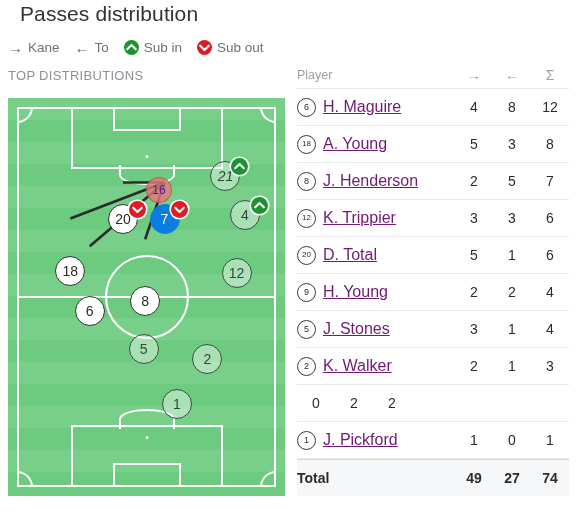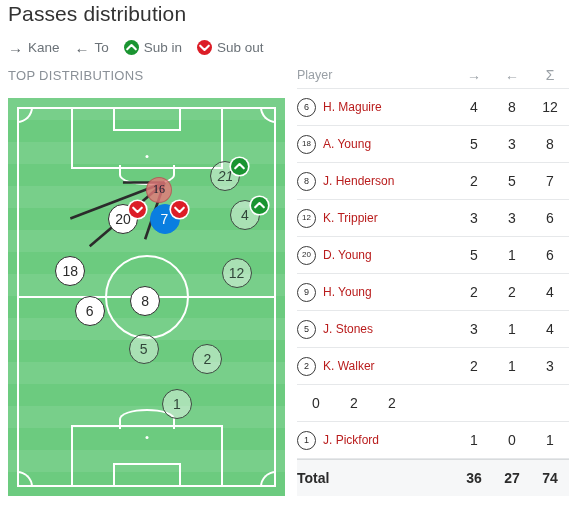--- a/index.html
+++ b/index.html
@@ -7,21 +7,21 @@
     width:581px;height:524px;
     background:#ffffff;
     font-family:"Liberation Sans", sans-serif;
     color:#2b2b2b;
     overflow:hidden;
   }
   .wrap{position:relative;width:581px;height:524px;}
 
   
   .title{
-    position:absolute;left:8px;top:2px;
+    position:absolute;left:20px;top:2px;
     font-size:21px;font-weight:400;color:#333;
     letter-spacing:.1px;
   }
   .legend{
     position:absolute;left:8px;top:40px;
     display:flex;align-items:center;gap:15px;
     font-size:13.5px;color:#6b7278;
   }
   .legend .item{display:flex;align-items:center;gap:5px;white-space:nowrap;}
   .arrow-glyph{font-size:15px;color:#5d6369;line-height:1;}
@@ -100,21 +100,21 @@
   .marker{
     position:absolute;transform:translate(-50%,-50%);
     border-radius:50%;
     display:flex;align-items:center;justify-content:center;
     font-size:14px;font-weight:400;
     box-sizing:border-box;
   }
   .marker.dim{background:rgba(255,255,255,.42);border:1.6px solid #3e4a42;color:#31453a;}
   .marker.active{background:#ffffff;border:1.6px solid #2e2e2e;color:#2b2b2b;}
   .marker.sel{background:#0a7ee0;border:1.6px solid #0a7ee0;color:#fff;}
-  .marker.ghost{background:rgba(226,120,120,.82);border:1.6px solid rgba(150,60,60,.5);color:#0f172a;font-size:12px;font-family:Liberation Serif, serif;}
+  .marker.ghost{background:rgba(226,120,120,.82);border:1.6px solid rgba(150,60,60,.5);color:#4c1d95;font-size:12px;}
   .mbadge{
     position:absolute;top:-4px;right:-9px;
     width:17px;height:17px;border-radius:50%;
     display:flex;align-items:center;justify-content:center;
     box-shadow:0 0 0 1.6px #fff;
   }
 
   
   .table{
     position:absolute;left:297px;top:62px;width:272px;
@@ -132,21 +132,21 @@
   .row.total{background:#f6f7f8;border-bottom:none;border-top:1px solid #d8dbdd;font-weight:bold;}
   .c-player{flex:1;display:flex;align-items:center;gap:7px;overflow:hidden;white-space:nowrap;}
   .c-num{width:38px;text-align:center;}
   .jersey{
     width:17px;height:17px;min-width:17px;border-radius:50%;
     border:1.4px solid #3a3a3a;color:#2b2b2b;
     display:flex;align-items:center;justify-content:center;
     font-size:9px;line-height:1;
   }
   .jersey.two{font-size:8px;}
-  .pname{font-size:12px;color:#b91c1c;}
+  .pname{font-size:16px;color:#701a75;text-decoration:underline;}
   .hdr-glyph{font-size:14px;color:#9aa0a6;}
 </style>
 </head>
 <body>
 
 <div class="wrap">
 
   <div class="title">Passes distribution</div>
 
   <div class="legend" id="legend">
@@ -315,21 +315,21 @@
             <span class="jersey two">12</span>
             <span class="pname">K. Trippier</span>
           </div>
           <div class="c-num">3</div>
           <div class="c-num">3</div>
           <div class="c-num">6</div>
         </div>
         <div class="row">
           <div class="c-player">
             <span class="jersey two">20</span>
-            <span class="pname">D. Young</span>
+            <span class="pname">D. Total</span>
           </div>
           <div class="c-num">5</div>
           <div class="c-num">1</div>
           <div class="c-num">6</div>
         </div>
         <div class="row">
           <div class="c-player">
             <span class="jersey">9</span>
             <span class="pname">H. Young</span>
           </div>
@@ -366,20 +366,20 @@
             <span class="pname">J. Pickford</span>
           </div>
           <div class="c-num">1</div>
           <div class="c-num">0</div>
           <div class="c-num">1</div>
         </div>
         <div class="row total">
           <div class="c-player">
             <span>Total</span>
           </div>
-          <div class="c-num">36</div>
+          <div class="c-num">49</div>
           <div class="c-num">27</div>
           <div class="c-num">74</div>
         </div>
       </div>
   </div>
 
 </div>
 
 </body></html>

